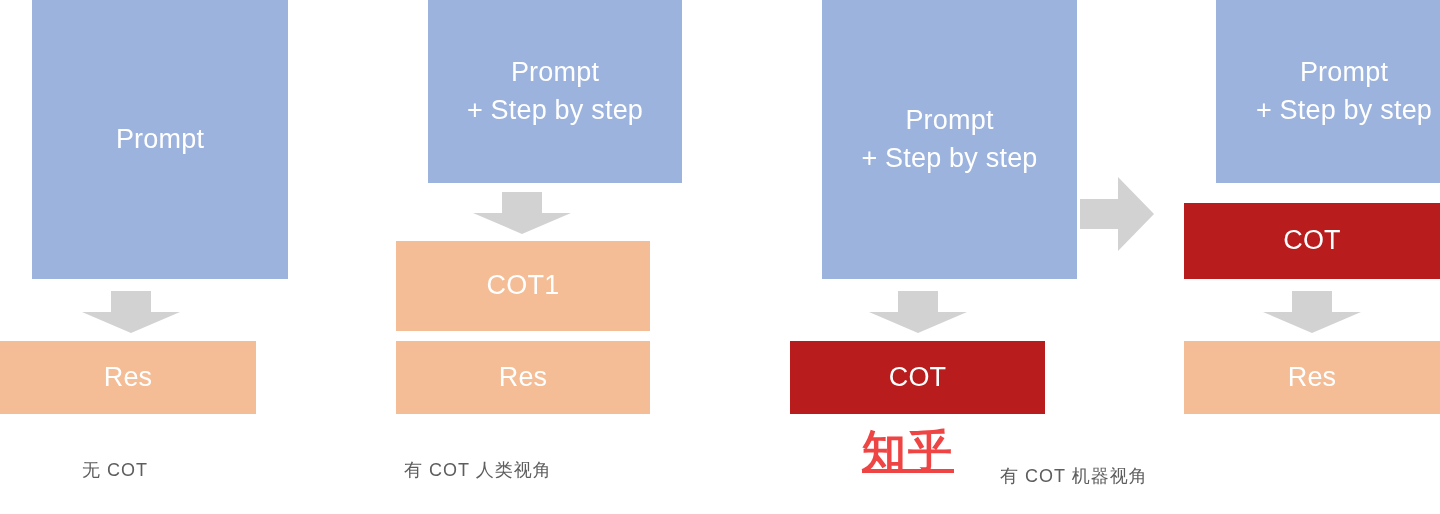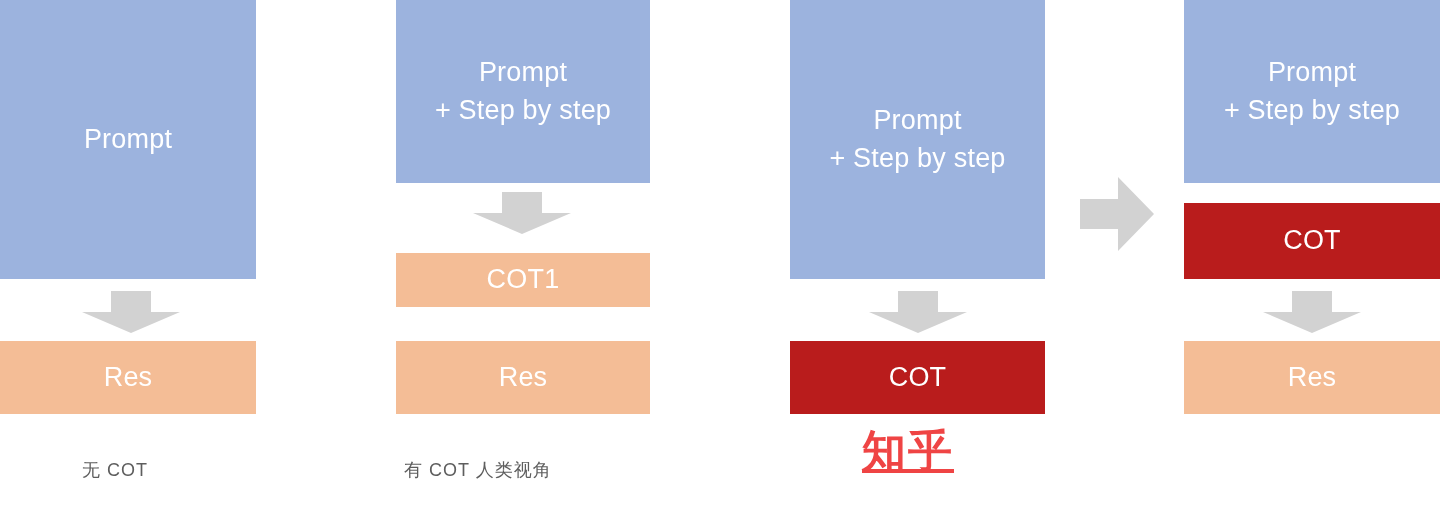--- a/index.html
+++ b/index.html
@@ -18,21 +18,21 @@
     align-items:center;
     justify-content:center;
     color:#ffffff;
     font-size:27px;
     font-weight:400;
     line-height:1.38;
     text-align:center;
     letter-spacing:0.2px;
     white-space:pre-line;
   }
-  .blue{background:#9cb3de;}
+  .blue{background:#9cb3de;margin-left:32px;}
   .orange{background:#f4bd96;}
   .green{background:#b91c1c;}
 
   .arrow{position:absolute;}
   .arrow svg{display:block;}
 
   .caption{
     position:absolute;
     color:#5e5e5e;
     font-size:18px;
@@ -71,37 +71,38 @@
 
   <div class="box blue" style="left:396px;top:0px;width:254px;height:183px;">Prompt
 + Step by step</div>
 
   <div class="arrow" style="left:473px;top:192px;width:98px;height:42px;">
     <svg width="98" height="42" viewBox="0 0 98 42">
       <polygon points="29,0 69,0 69,21 98,21 49,42 0,21 29,21" fill="#d2d2d2"></polygon>
     </svg>
   </div>
 
-  <div class="box orange" style="left:396px;top:241px;width:254px;height:54px;margin-top:12px;">COT1</div>
+  <div class="box orange" style="left:396px;top:241px;width:254px;height:90px;">COT1</div>
 
   <div class="box orange" style="left:396px;top:341px;width:254px;height:73px;">Res</div>
 
   <div class="caption" style="left:404px;top:458px;">有 COT 人类视角</div>
 
   <div class="box blue" style="left:790px;top:0px;width:255px;height:279px;">Prompt
 + Step by step</div>
 
   <div class="arrow" style="left:869px;top:291px;width:98px;height:42px;">
     <svg width="98" height="42" viewBox="0 0 98 42">
       <polygon points="29,0 69,0 69,21 98,21 49,42 0,21 29,21" fill="#d2d2d2"></polygon>
     </svg>
   </div>
 
   <div class="box green" style="left:790px;top:341px;width:255px;height:73px;">COT</div>
 
+  <div class="caption" style="left:1000px;top:464px;">有 COT 机器视角</div>
 
   <div class="arrow" style="left:1080px;top:177px;width:74px;height:74px;">
     <svg width="74" height="74" viewBox="0 0 74 74">
       <polygon points="0,22 38,22 38,0 74,37 38,74 38,52 0,52" fill="#d2d2d2"></polygon>
     </svg>
   </div>
 
   <div class="box blue" style="left:1184px;top:0px;width:256px;height:183px;">Prompt
 + Step by step</div>
 

